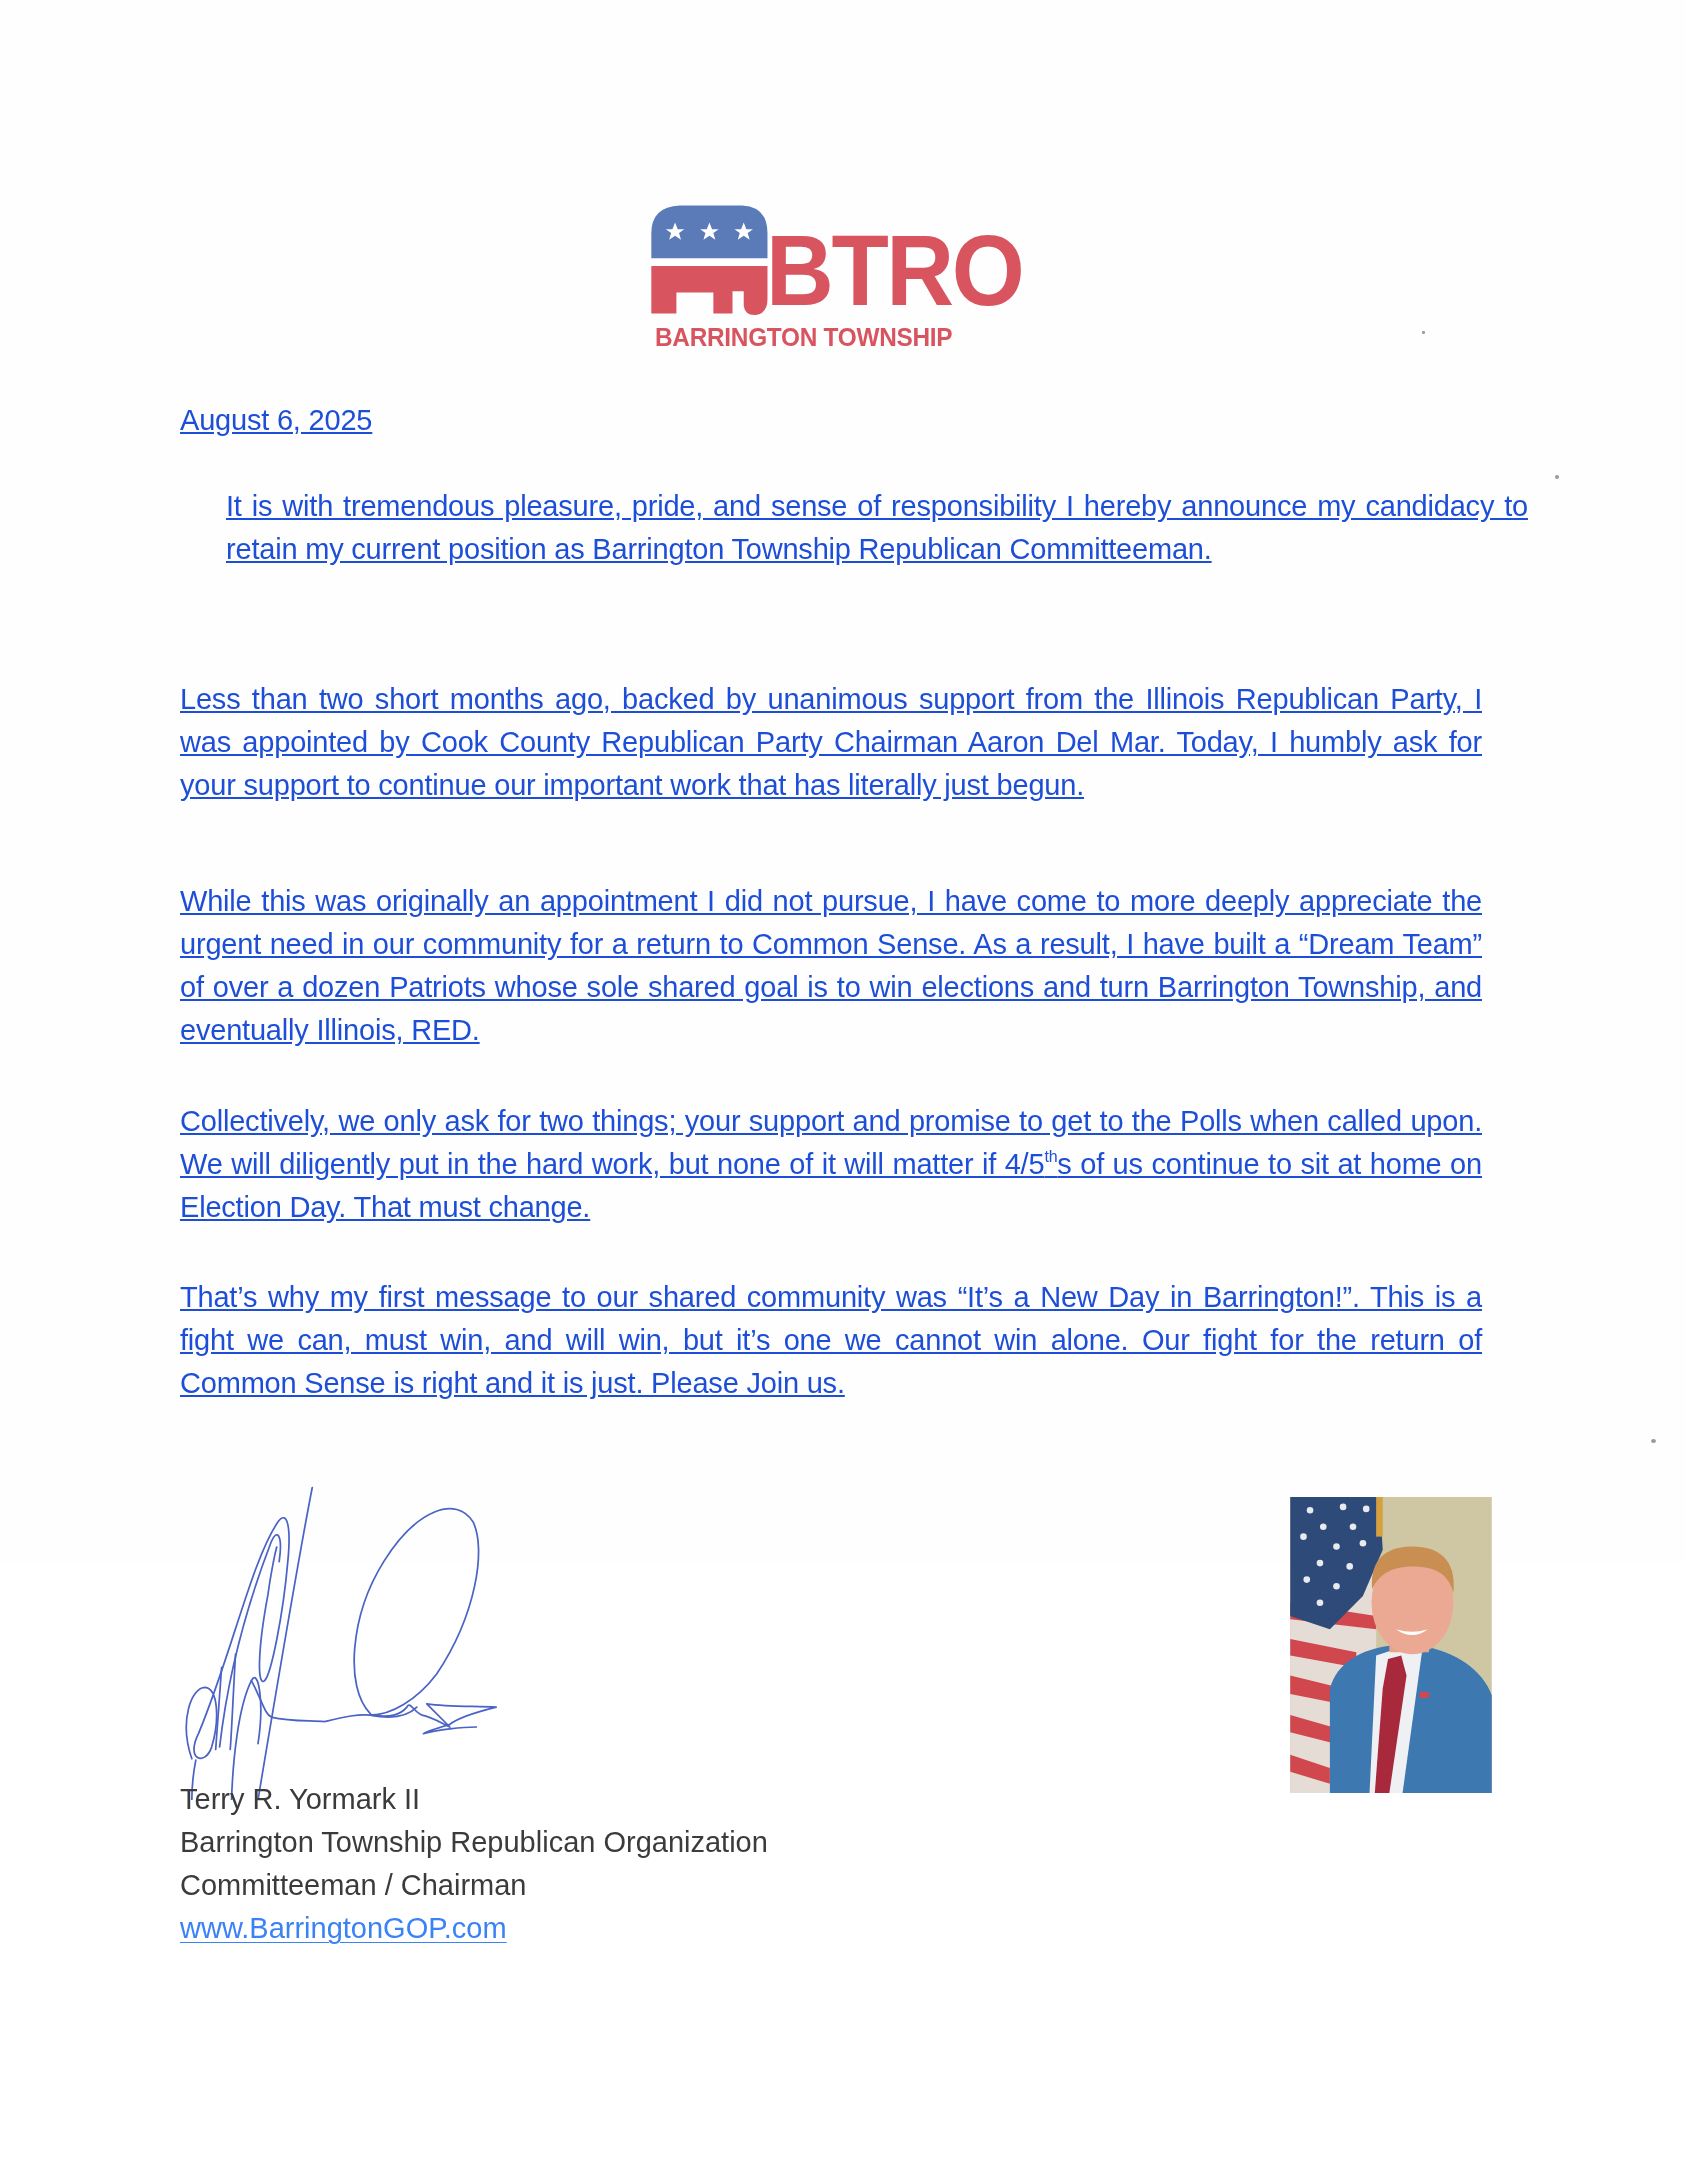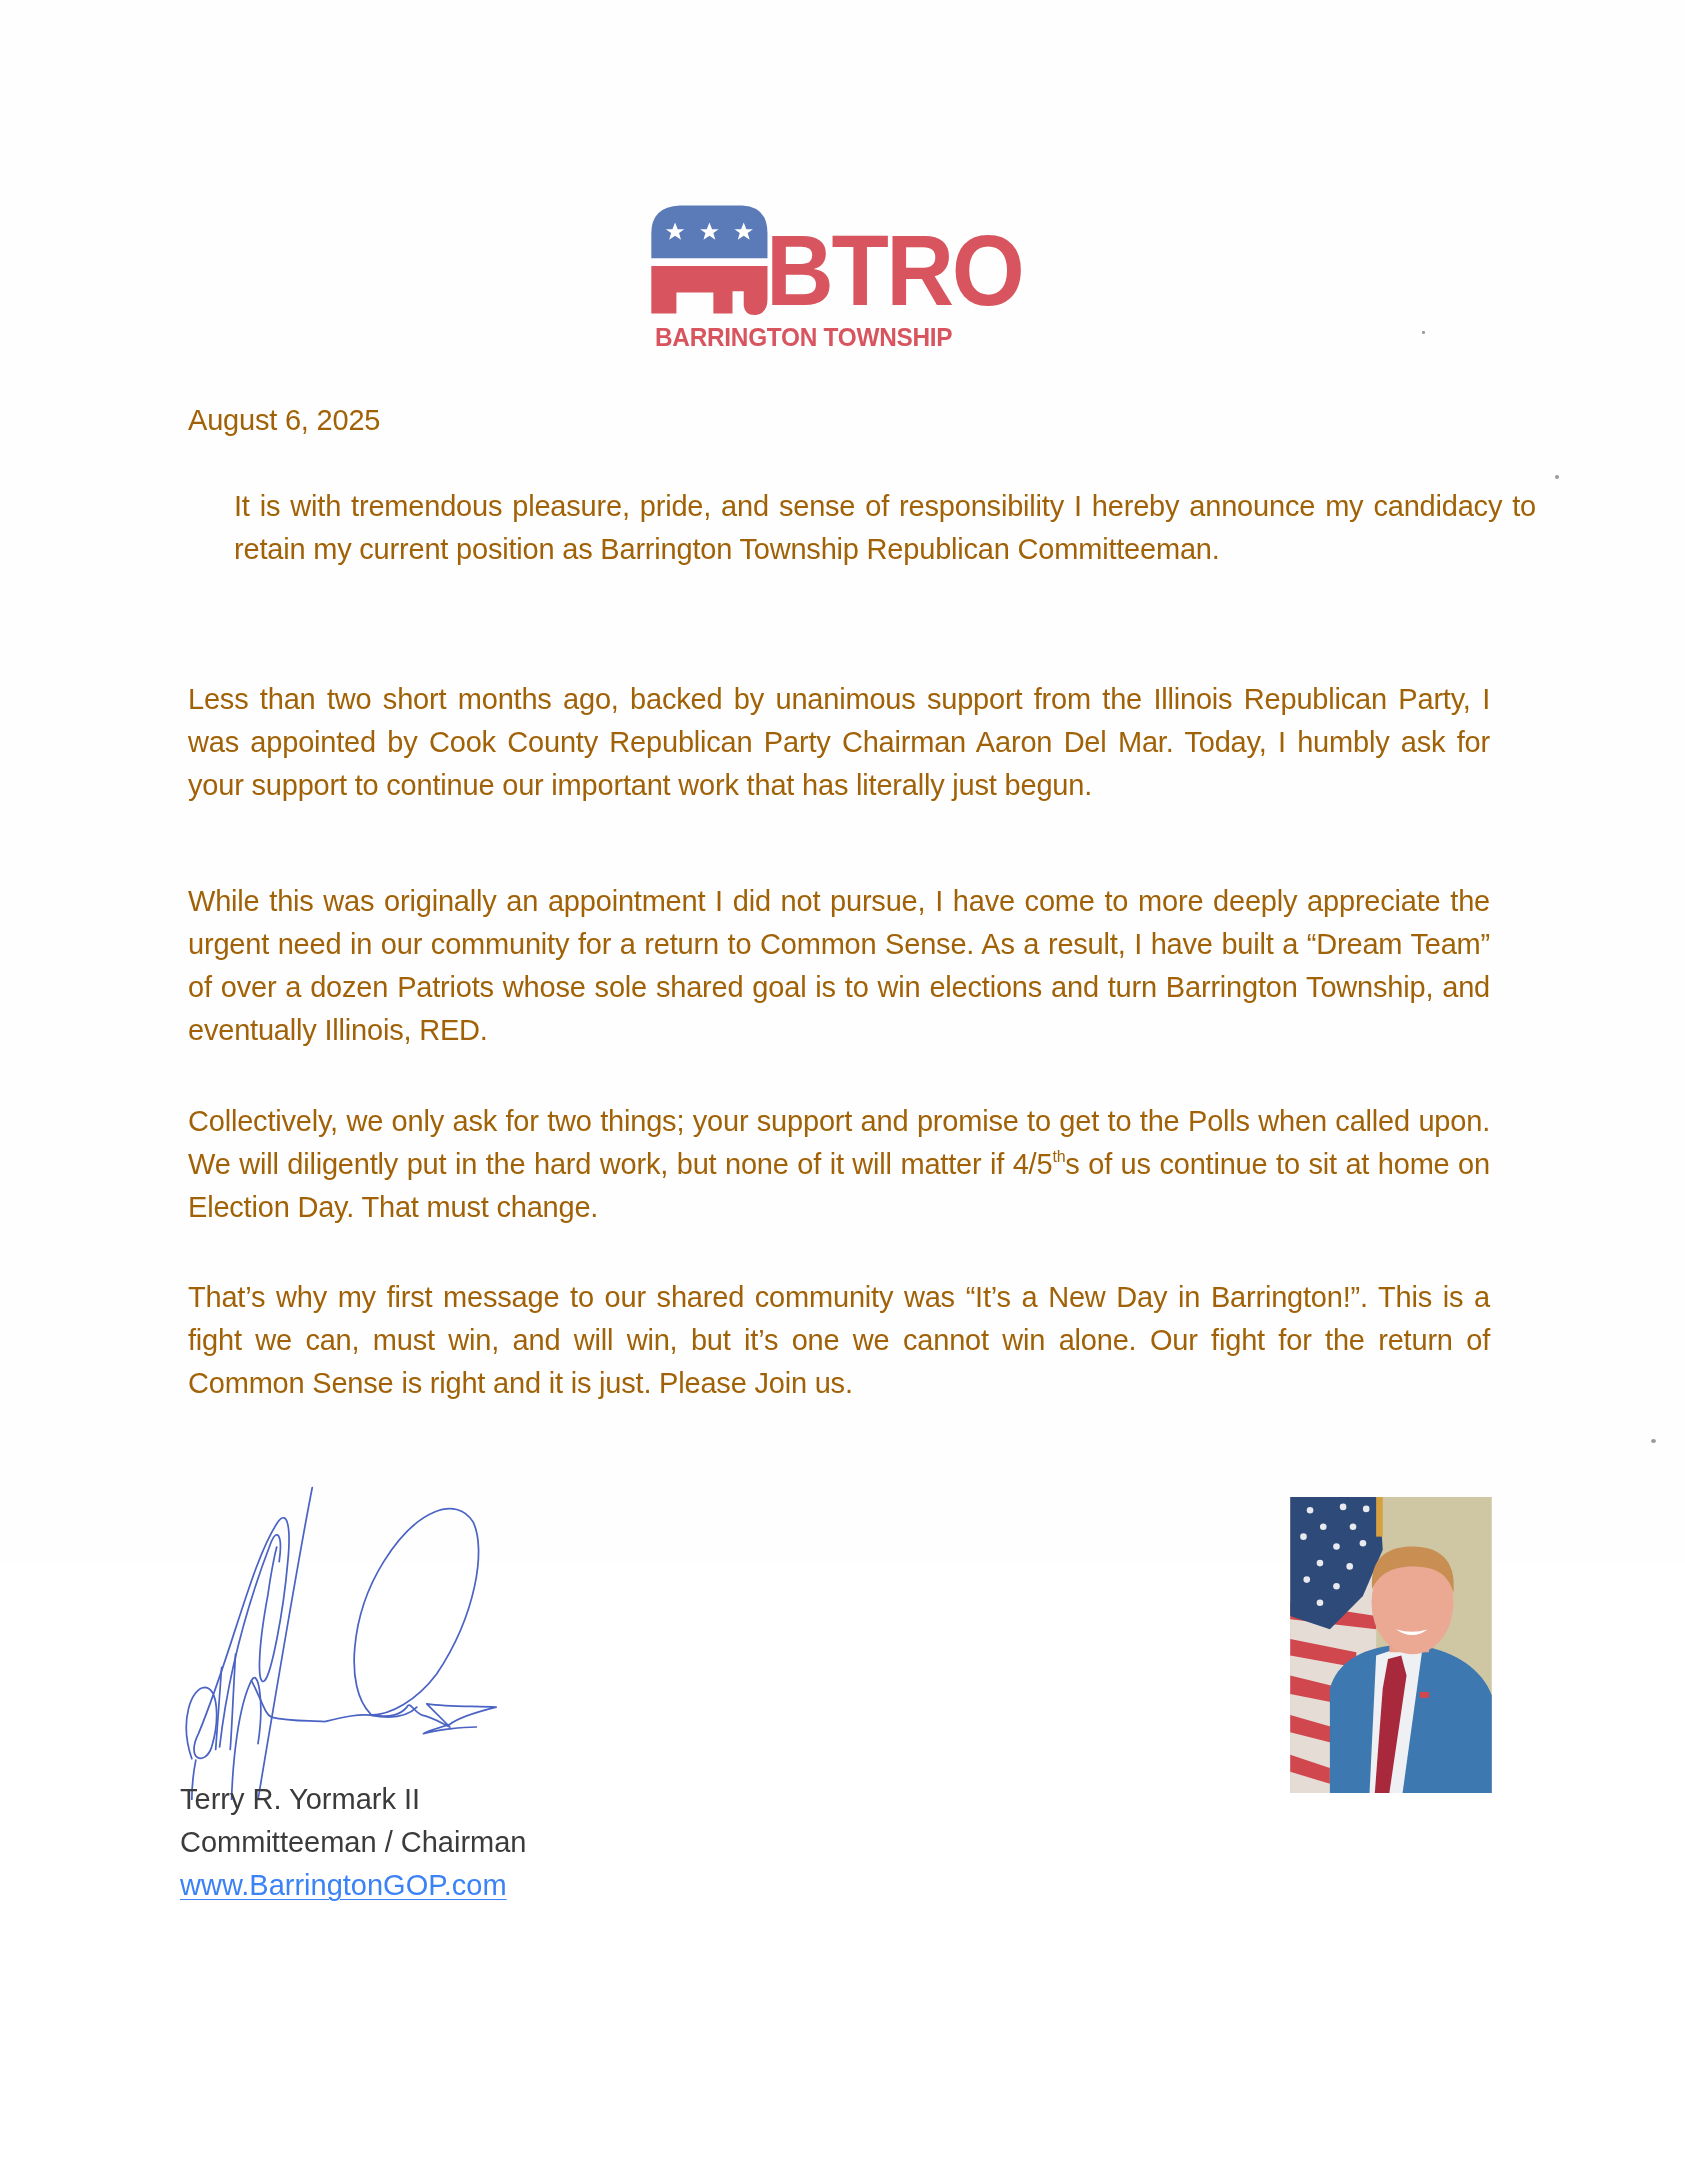--- a/index.html
+++ b/index.html
@@ -9,22 +9,22 @@
 
   
   .logo { position: absolute; left: 650px; top: 200px; width: 370px; height: 152px; }
   .logo svg { position: absolute; left: 0; top: 0; }
   .logo-acronym { position: absolute; left: 116px; top: 20px; font-size: 101px; font-weight: 700;
                   color: #d8545f; letter-spacing: -2.6px; line-height: 1; transform: scaleX(0.93); transform-origin: left top; }
   .logo-sub { position: absolute; left: 5.3px; top: 122px; font-size: 26.5px; font-weight: 700; color: #d8545f;
               letter-spacing: -0.3px; white-space: nowrap; transform: scaleX(0.92); transform-origin: left top; }
 
   
-  .text { position: absolute; left: 188px; width: 1302px; font-size: 29px; line-height: 43px;
-          color: #a16207; letter-spacing: -0.2px; }
+  .text { position: absolute; left: 180px; width: 1302px; font-size: 29px; line-height: 43px;
+          color: #1d4ed8; letter-spacing: -0.2px; text-decoration: underline; }
   .text.justify { text-align: justify; text-align-last: left; }
   .date { top: 399px; }
   .p1 { top: 485px; margin-left: 46px; }
   .p2 { top: 662px; margin-top: 16px; }
   .p3 { top: 880px; }
   .p4 { top: 1100px; }
   .p5 { top: 1276px; }
   .closing { top: 1449px; }
   sup { font-size: 16px; line-height: 0; vertical-align: 12px; }
 
@@ -86,20 +86,21 @@
       <path d="M120,300 C136,330 140,350 150,355 C180,362 210,360 230,362 C260,355 280,350 300,352"></path>
 
       <path d="M300,350 C260,310 270,200 320,120 C370,40 430,20 455,60 C475,100 460,200 400,290 C370,330 330,352 300,352 C340,360 360,350 370,340"></path>
 
       <path d="M300,352 C330,356 345,352 355,340 C360,330 366,348 378,352 C390,354 400,360 420,370 L385,335 C420,340 460,338 490,340 C450,350 430,358 420,366 C400,372 380,378 380,380 C400,374 440,370 460,370"></path>
     </g>
   </svg>
 
   <div class="sig-block">
     <div>Terry R. Yormark II</div>
+    <div>Barrington Township Republican Organization</div>
     <div>Committeeman / Chairman</div>
     <div class="link">www.BarringtonGOP.com</div>
   </div>
 
   <div class="photo">
     <svg width="202" height="296" viewBox="0 0 305 448">
       <rect x="0" y="0" width="305" height="448" fill="#cfc7a4"></rect>
 
       <g>
         <rect x="0" y="0" width="130" height="448" fill="#e6dcd6"></rect>

